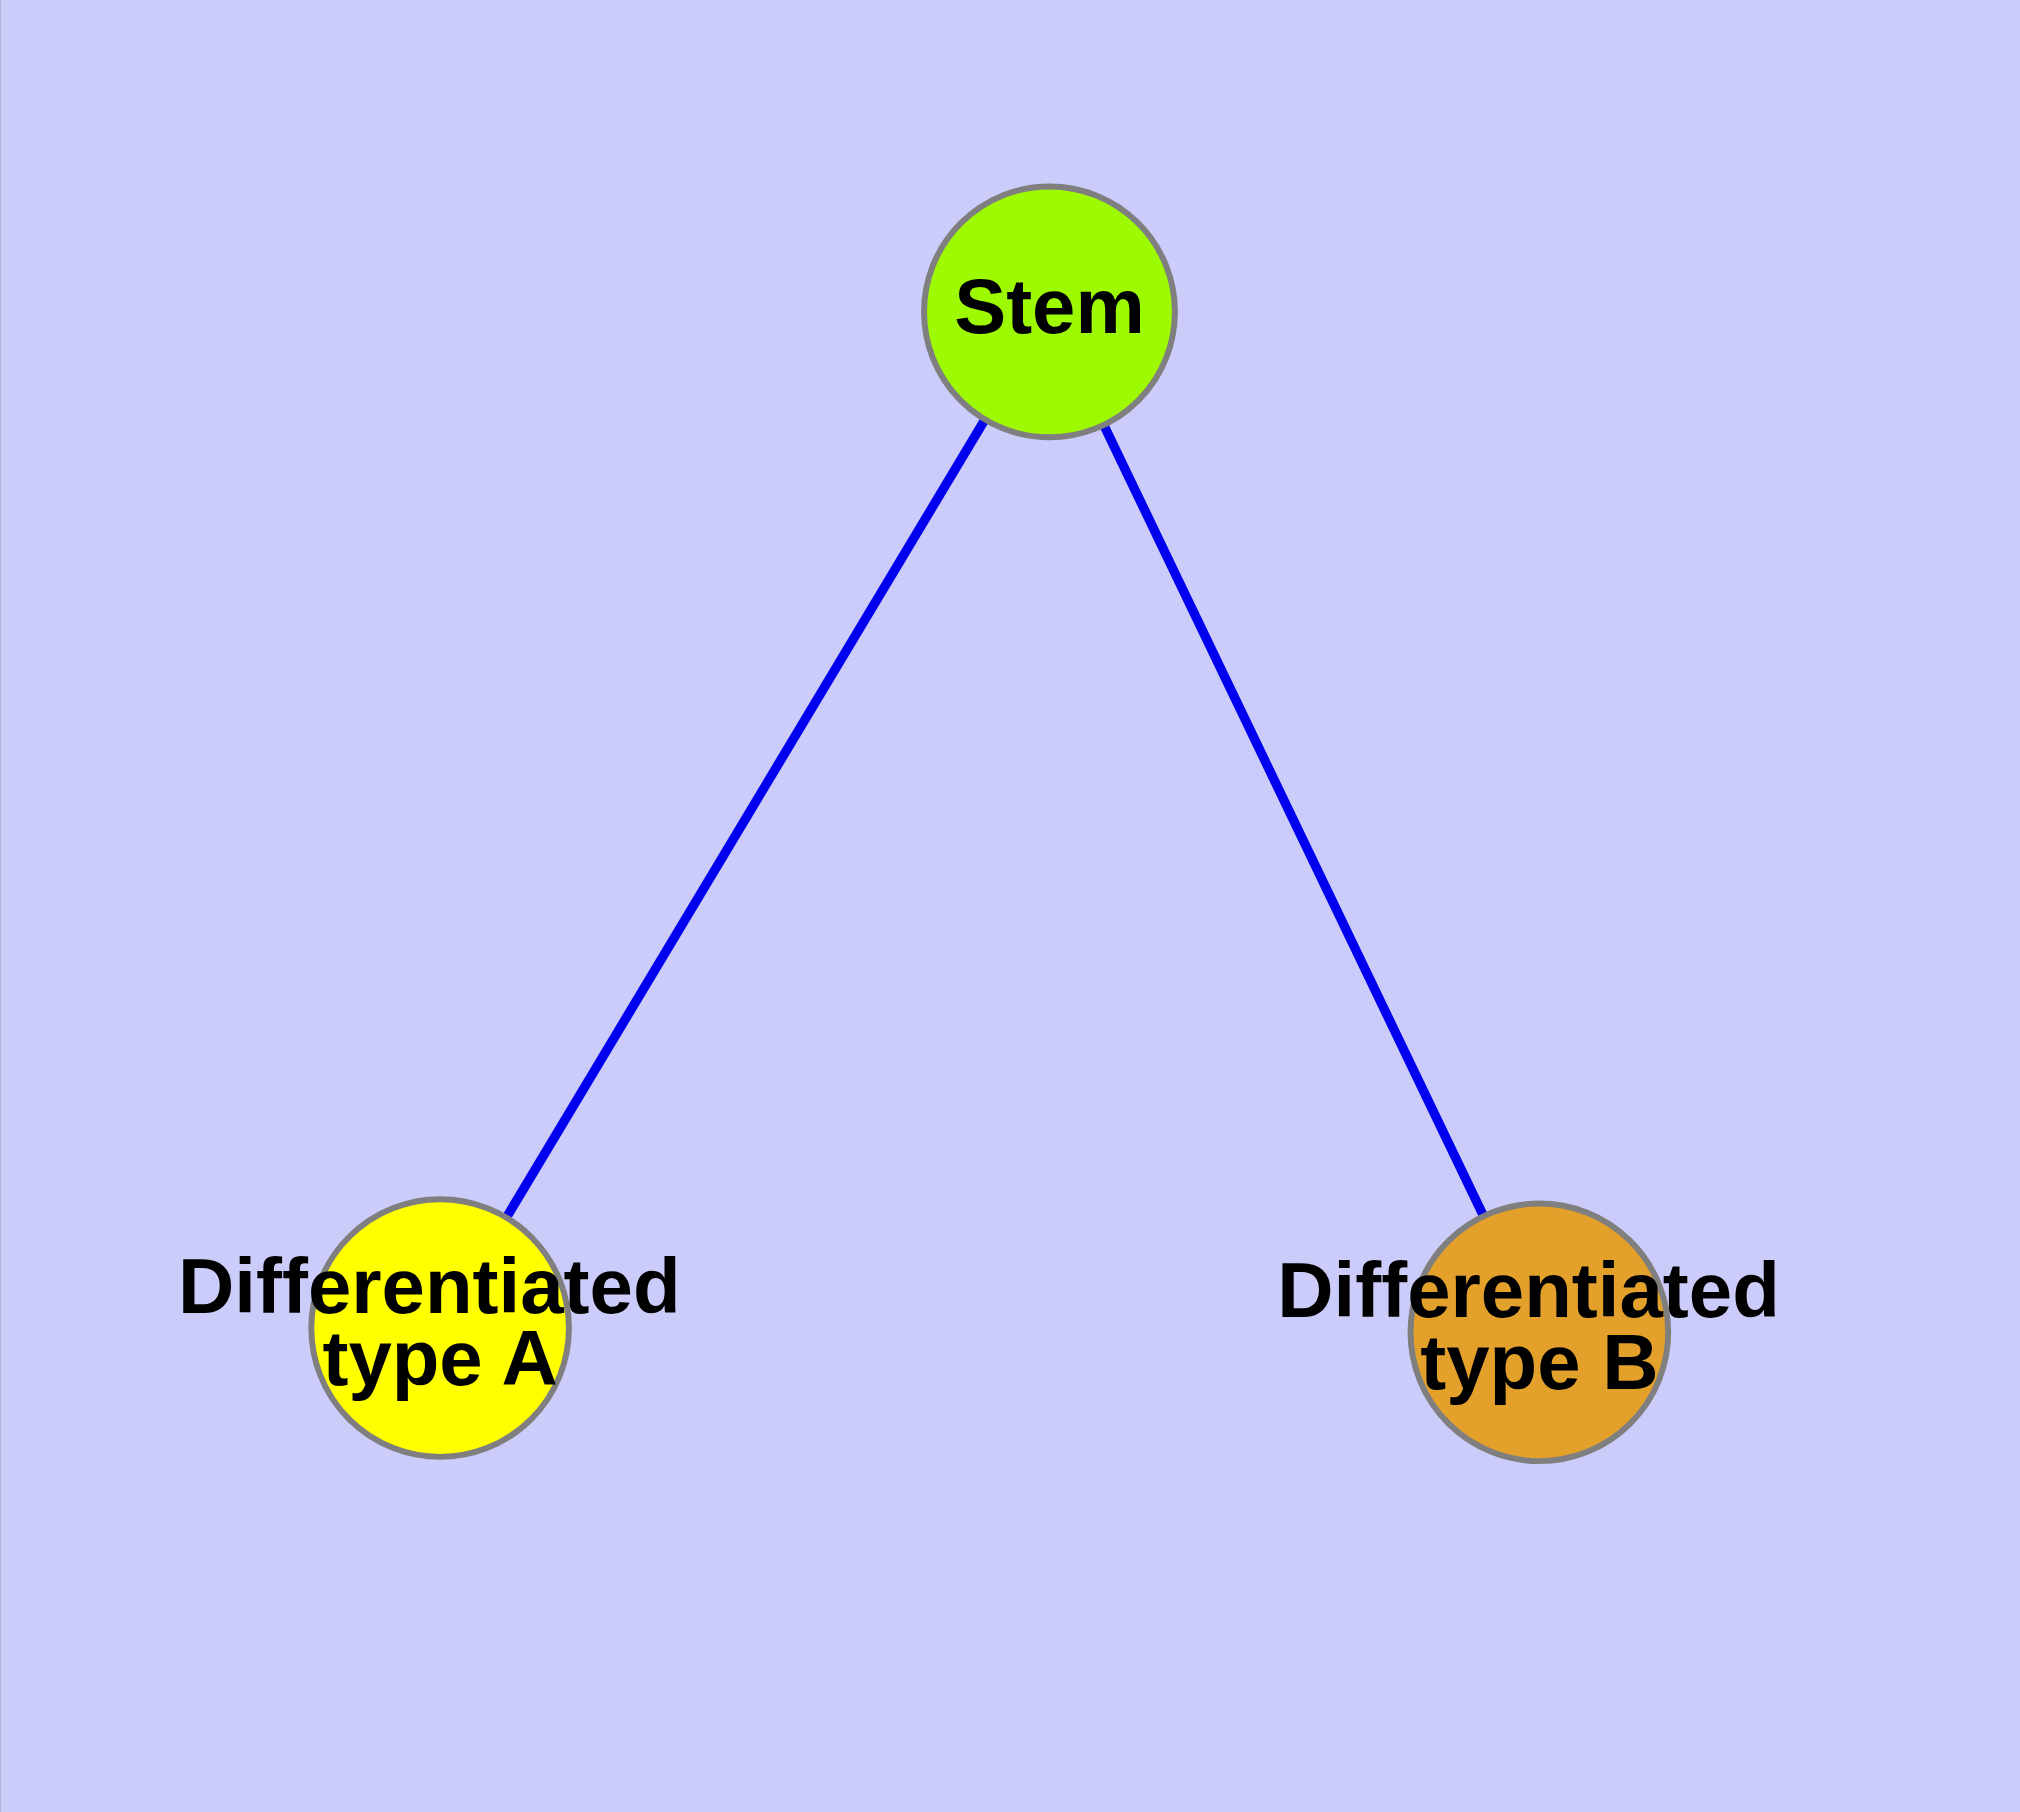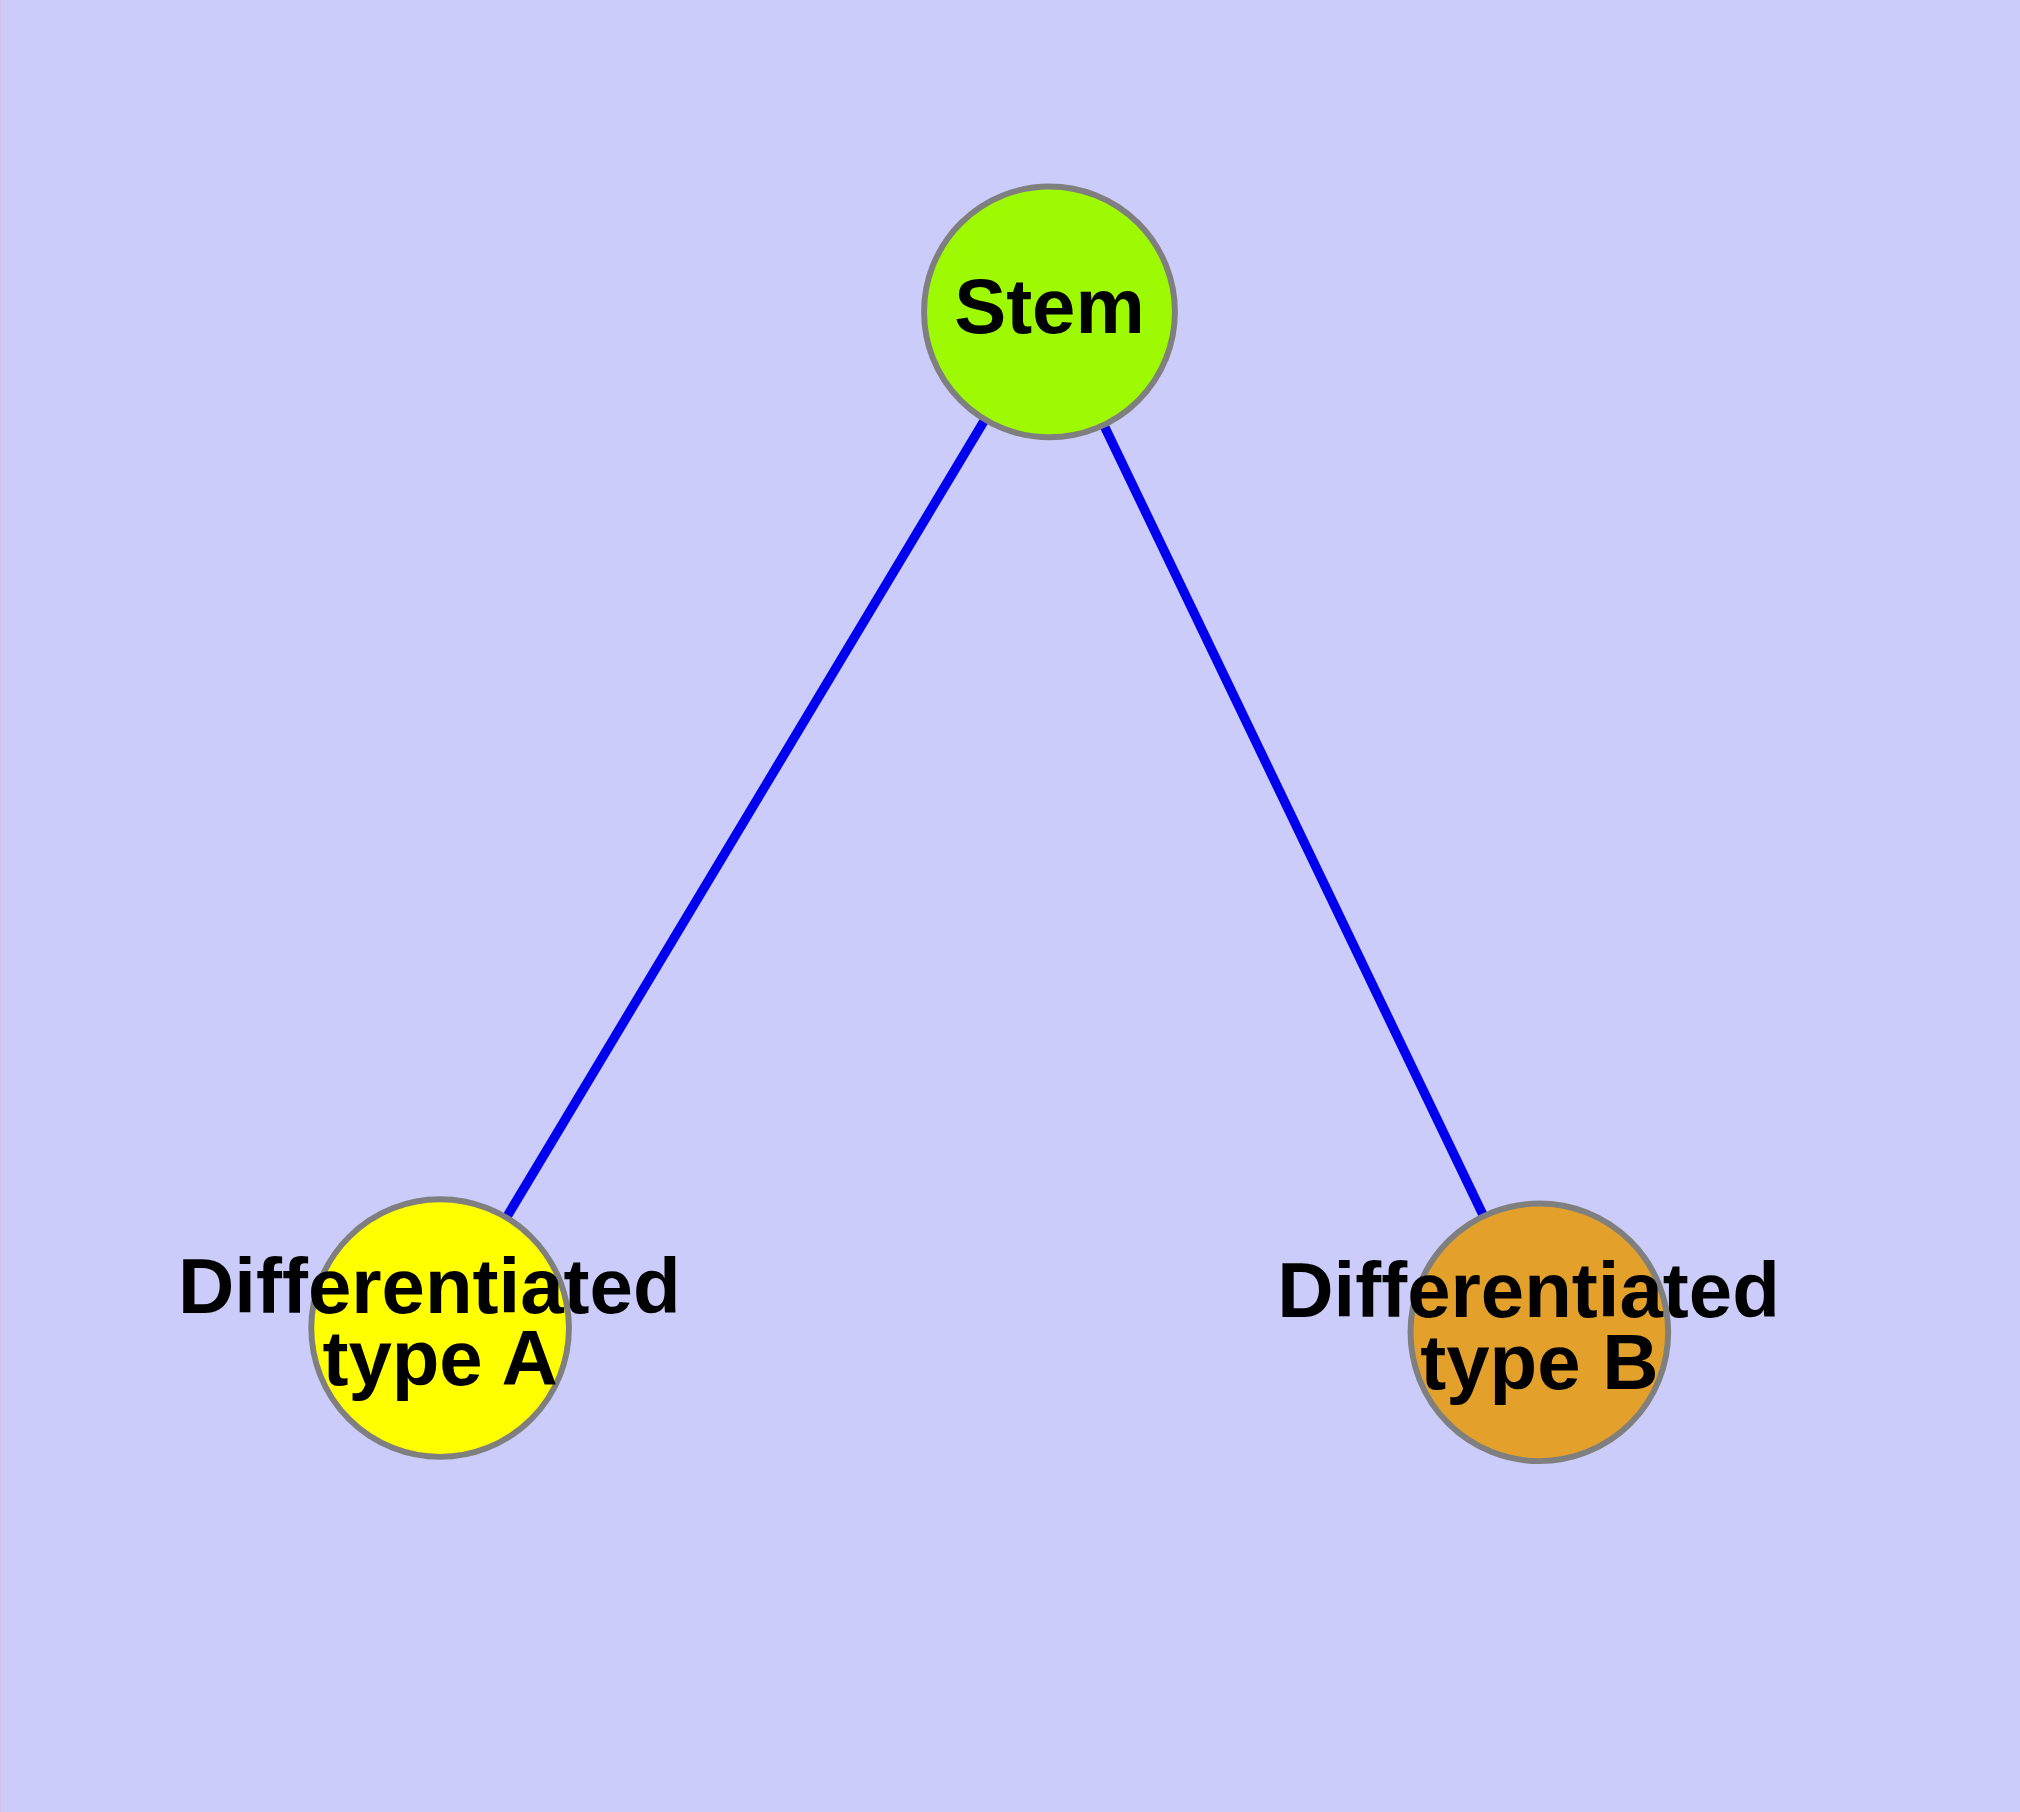--- a/index.html
+++ b/index.html
@@ -31,21 +31,21 @@
     dominant-baseline: middle;
     paint-order: normal;
   }
   .edge-line {
     stroke-linecap: butt;
   }
 </style>
 </head>
 <body>
 
-<div id="canvas" style="background: #fca5a5;">
+<div id="canvas" style="background: #737373;">
   <svg id="graph-svg" viewBox="0 0 2384 2138" xmlns="http://www.w3.org/2000/svg">
 
     <rect id="bg-rect" x="0" y="0" width="2384" height="2138" fill="#ccccfa"></rect>
 
     <g>
       <line id="edge-0" class="edge-line" x1="1238" y1="368" x2="519" y2="1567" stroke="#0000ee" stroke-width="11"></line>
       <line id="edge-1" class="edge-line" x1="1238" y1="368" x2="1816" y2="1572" stroke="#0000ee" stroke-width="11"></line>
     </g>
 
     <g>

